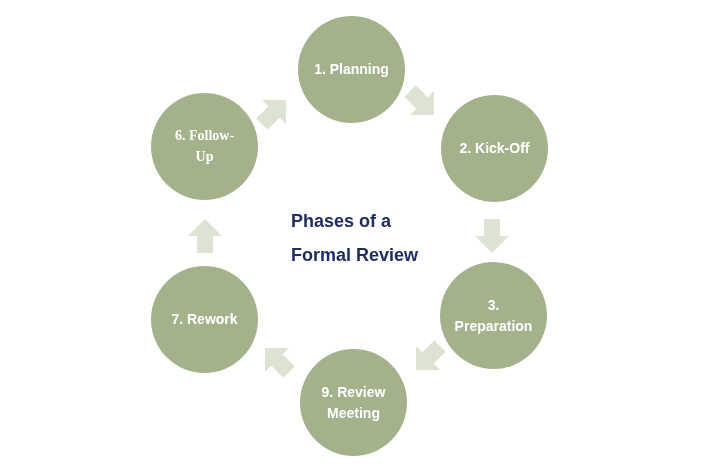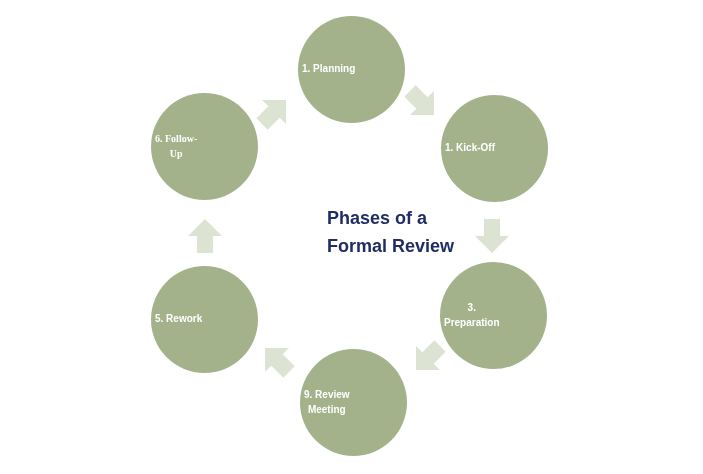--- a/index.html
+++ b/index.html
@@ -16,24 +16,25 @@
     overflow: hidden;
   }
   .phase-circle {
     position: absolute;
     width: 107px;
     height: 107px;
     border-radius: 50%;
     background: #A4B28C;
     display: flex;
     align-items: center;
+    justify-content: center;
     text-align: center;
     color: #ffffff;
     font-weight: bold;
-    font-size: 10px;
+    font-size: 14px;
     line-height: 1.45;
   }
   .phase-circle span {
     white-space: pre-line;
     padding: 0 4px;
   }
   .cycle-arrow {
     position: absolute;
     width: 36px;
     height: 36px;
@@ -44,54 +45,53 @@
   .dir-se { transform: rotate(135deg); }
   .dir-s  { transform: rotate(180deg); }
   .dir-sw { transform: rotate(225deg); }
   .dir-nw { transform: rotate(-45deg); }
   .diagram-title {
     position: absolute;
     left: 291px;
     top: 204px;
     font-size: 18px;
     font-weight: bold;
-    line-height: 28px;
+    line-height: 34px;
     color: #1F2D63;
     white-space: pre-line;
-    margin-left: 36px;
   }
 </style>
 </head>
 <body>
 
 <div class="canvas">
 
   <div class="diagram-title">Phases of a
 Formal Review</div>
 
   <div class="phase-circle" style="left:298px; top:16px;">
     <span>1. Planning</span>
   </div>
 
   <div class="phase-circle" style="left:441px; top:95px;">
-    <span>1. Kick-Off</span>
+    <span>2. Kick-Off</span>
   </div>
 
   <div class="phase-circle" style="left:440px; top:262px;">
     <span>3.
 Preparation</span>
   </div>
 
   <div class="phase-circle" style="left:300px; top:349px;">
     <span>9. Review
 Meeting</span>
   </div>
 
   <div class="phase-circle" style="left:151px; top:266px;">
-    <span>5. Rework</span>
+    <span>7. Rework</span>
   </div>
 
   <div class="phase-circle" style="left:151px; top:93px;font-family:Liberation Serif, serif;">
     <span>6. Follow-
 Up</span>
   </div>
 
   <div class="cycle-arrow dir-se" style="left:404px; top:85px;">
     <svg viewBox="0 0 36 36" width="36" height="36">
       <polygon points="18,1 35,18 26,18 26,35 10,35 10,18 1,18" fill="#DDE3D3"></polygon>

